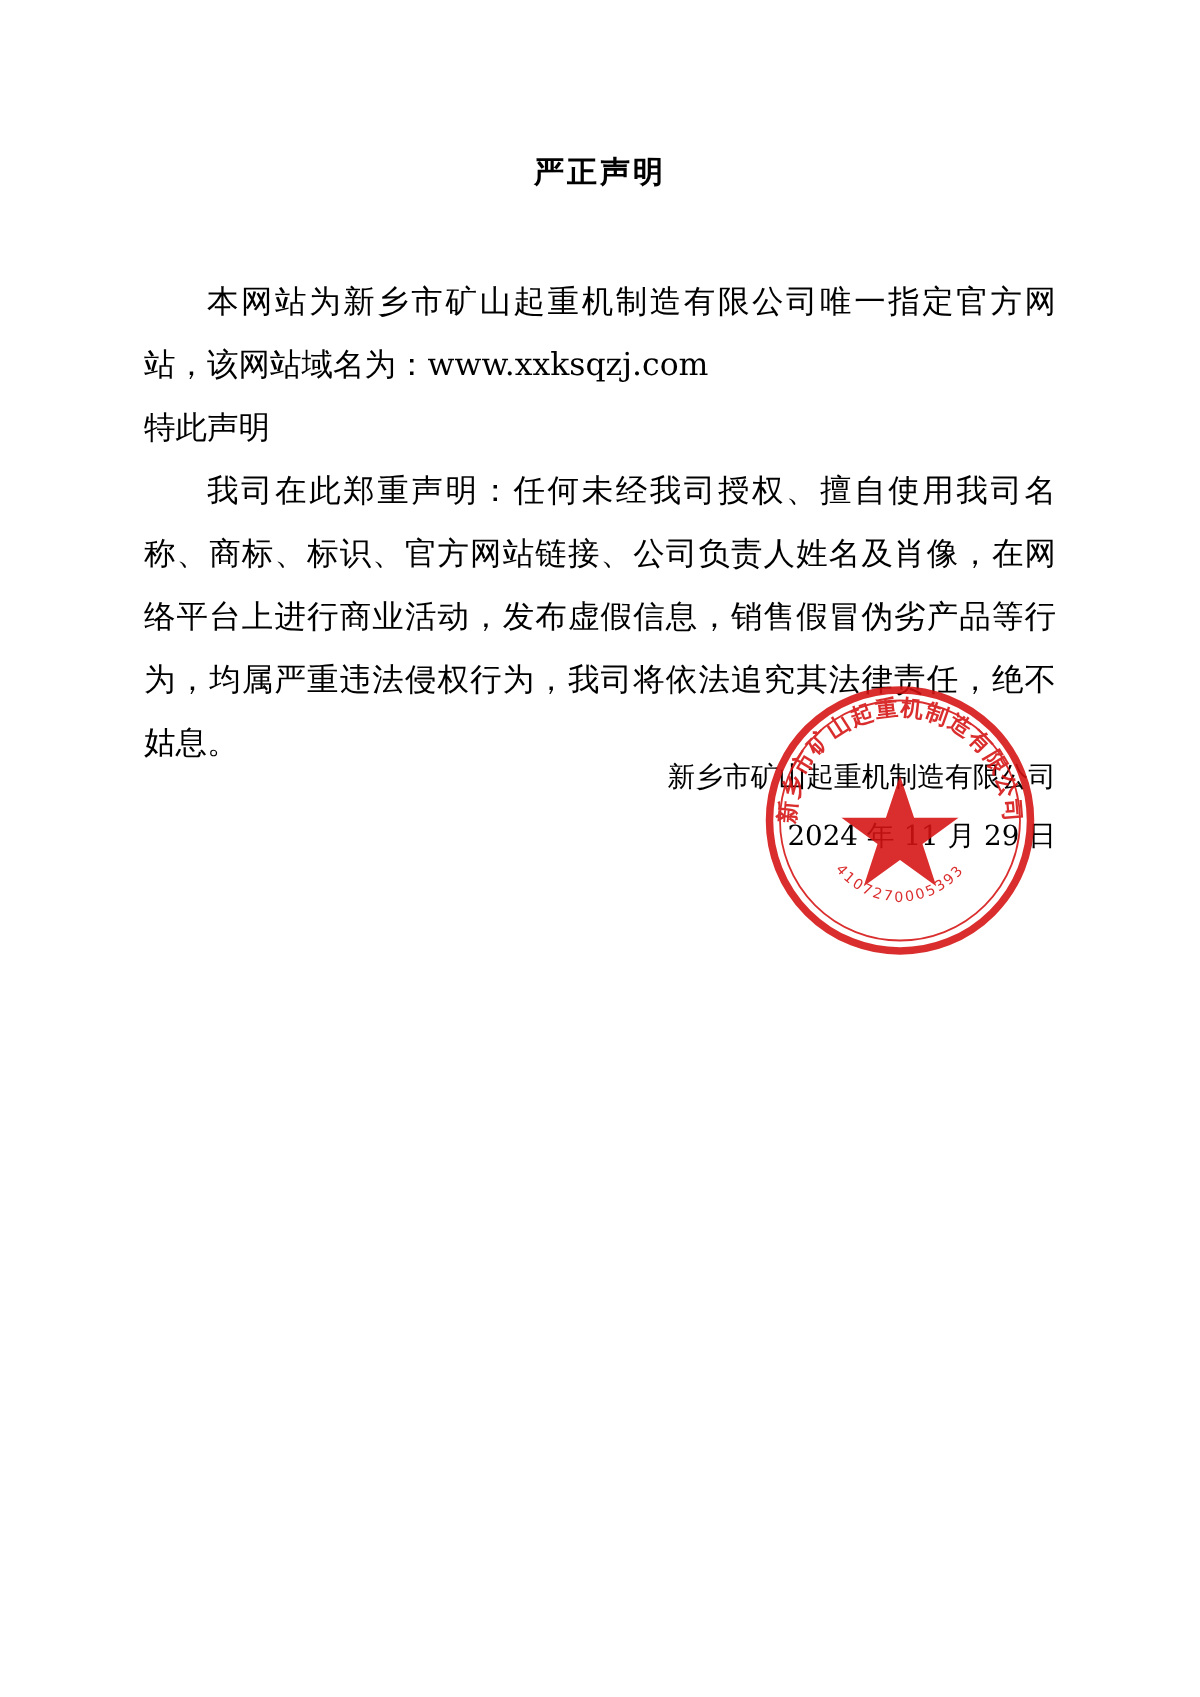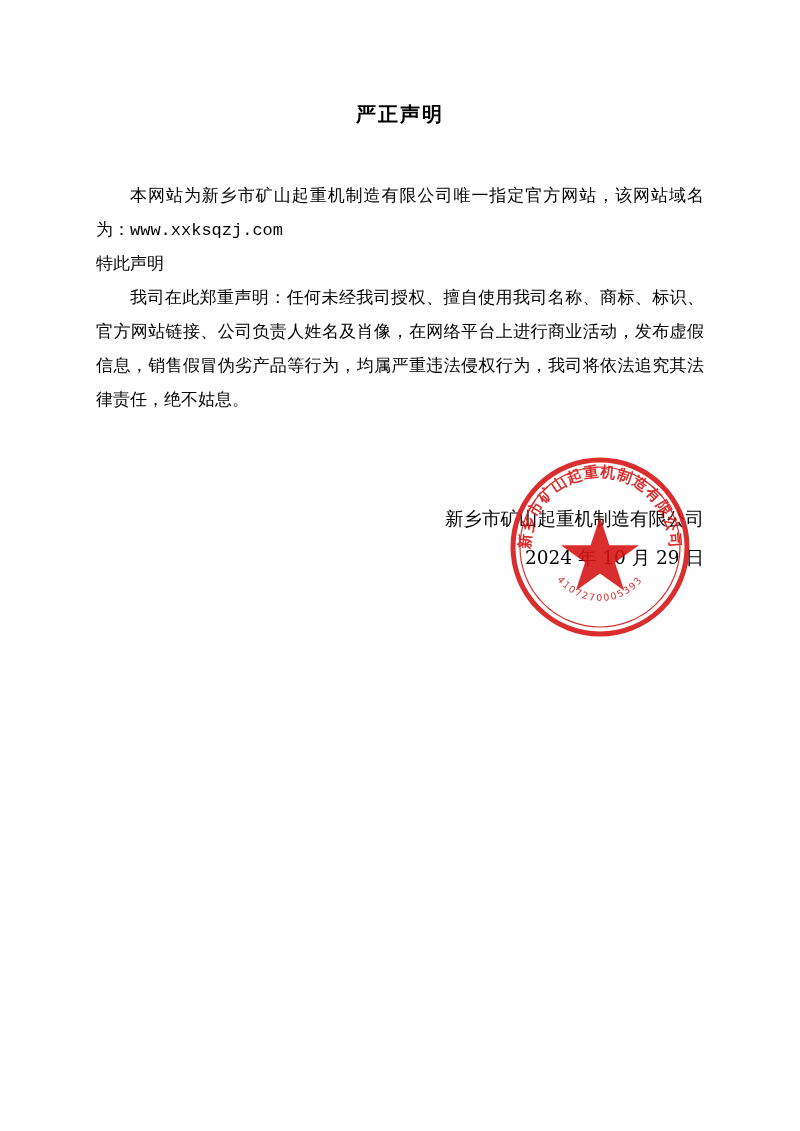--- a/index.html
+++ b/index.html
@@ -29,25 +29,24 @@
     font-family: "DejaVu Sans", "Liberation Sans", sans-serif;
     font-weight: bold;
     font-size: 20px;
     letter-spacing: 2px;
     padding-top: 100px;
     line-height: 1.4;
   }
 
   .body-block {
     margin-top: 52px;
-    font-size: 17px;
+    font-size: 21px;
     line-height: 2.0;
     text-align: justify;
     text-justify: inter-ideograph;
-    font-family: Liberation Mono, monospace;
   }
 
   .para {
     margin: 0 0 0 0;
     text-indent: 2em;
   }
 
   .para.no-indent {
     text-indent: 0;
   }
@@ -102,21 +101,21 @@
   <div class="doc-title">严正声明</div>
 
   <div class="body-block">
     <p class="para">本网站为新乡市矿山起重机制造有限公司唯一指定官方网站，该网站域名为：www.xxksqzj.com</p>
     <p class="para no-indent">特此声明</p>
     <p class="para">我司在此郑重声明：任何未经我司授权、擅自使用我司名称、商标、标识、官方网站链接、公司负责人姓名及肖像，在网络平台上进行商业活动，发布虚假信息，销售假冒伪劣产品等行为，均属严重违法侵权行为，我司将依法追究其法律责任，绝不姑息。</p>
   </div>
 
   <div class="sign-block">
     <div class="sign-line">新乡市矿山起重机制造有限公司</div>
-    <div class="sign-line">2024 年 10 月 29 日</div>
+    <div class="sign-line">2024 年 11 月 29 日</div>
   </div>
 
   <div class="seal">
     <svg width="184" height="184" viewBox="0 0 184 184" xmlns="http://www.w3.org/2000/svg">
       <defs>
         <path id="sealArcTop" d="M 22,92 A 70,70 0 0 1 162,92"></path>
         <path id="sealArcBottom" d="M 38,92 A 54,54 0 0 0 146,92"></path>
       </defs>
       <circle cx="92" cy="92" r="87" fill="none" stroke="#d61212" stroke-width="5"></circle>
       <circle cx="92" cy="92" r="80" fill="none" stroke="#d61212" stroke-width="1.2"></circle>

